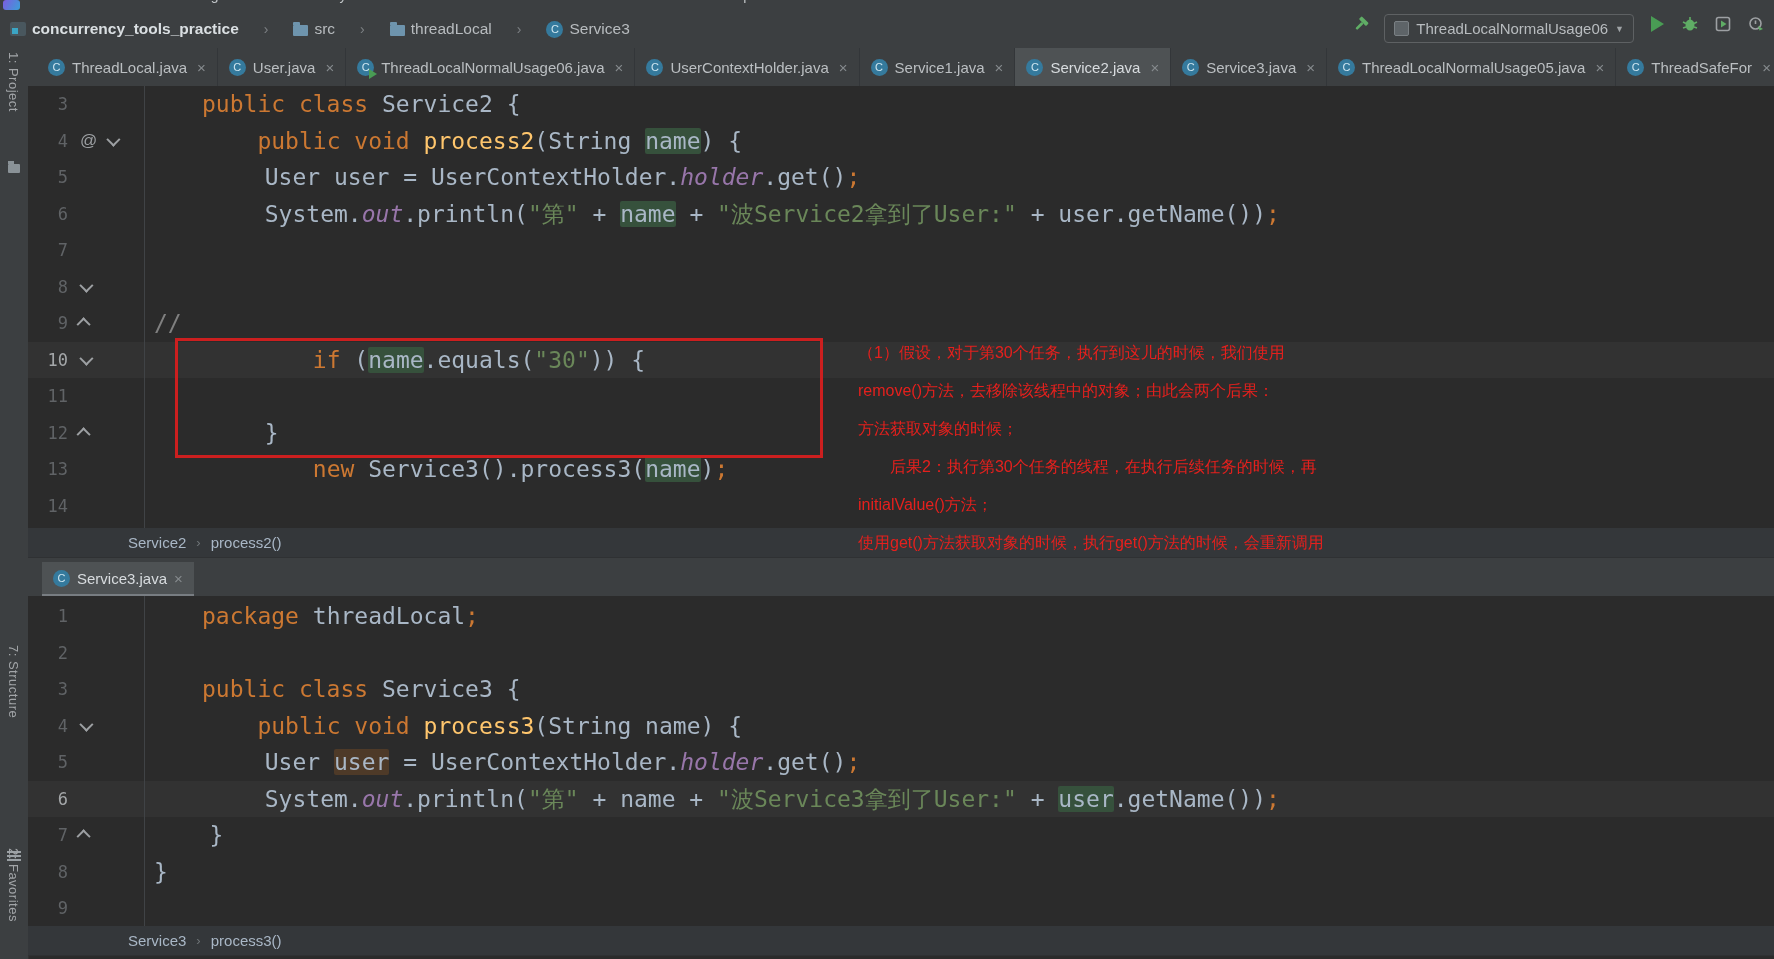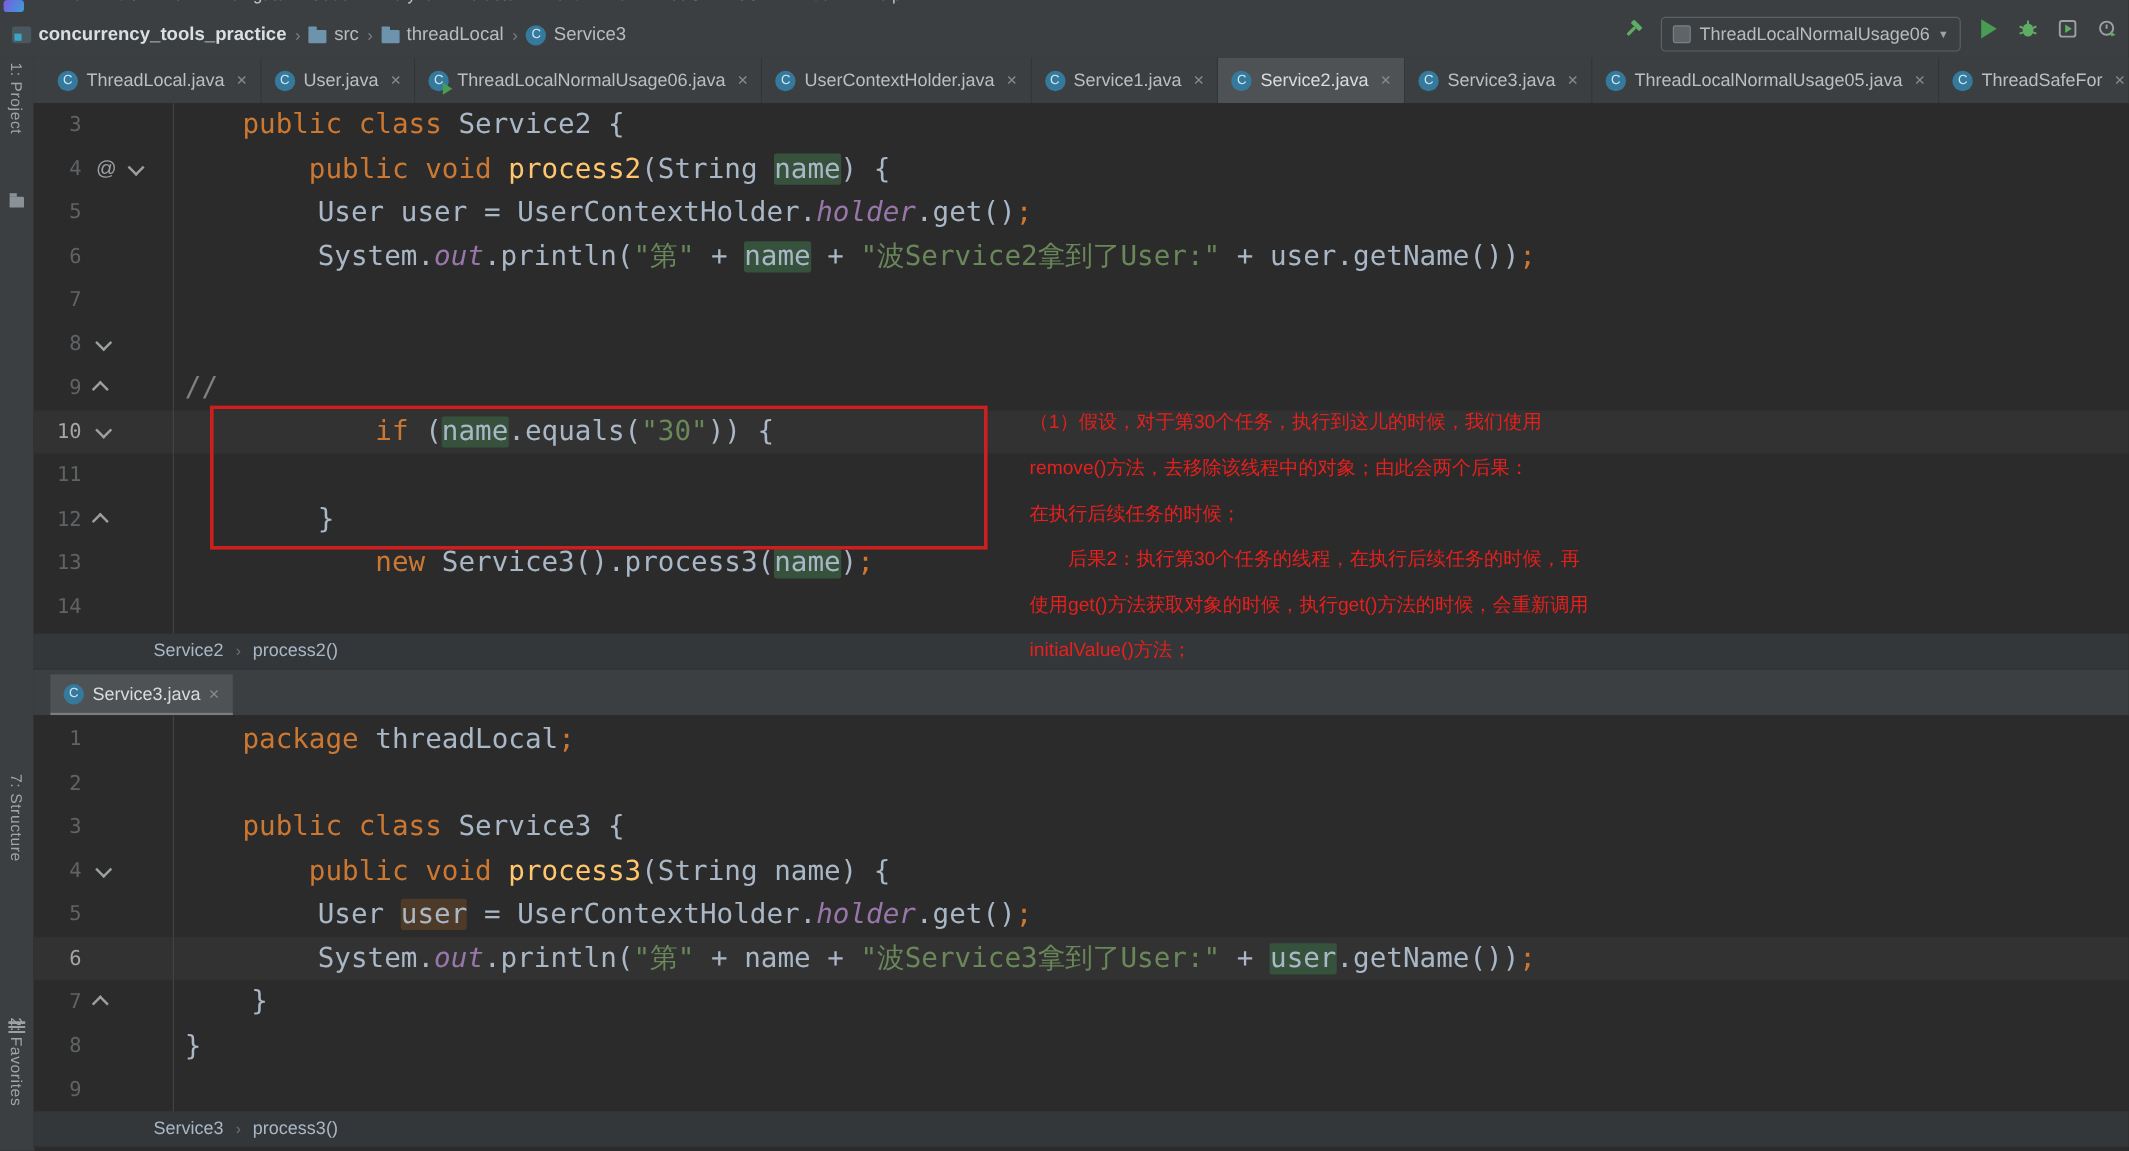--- a/index.html
+++ b/index.html
@@ -5,21 +5,21 @@
   html,body{margin:0;padding:0;}
   body{position:relative;width:1774px;height:959px;overflow:hidden;background:#2b2b2b;
        font-family:"Liberation Sans", sans-serif; -webkit-font-smoothing:antialiased;}
   
   #menu-strip{position:absolute;left:0;top:0;width:1774px;height:10px;background:#3c3f41;overflow:hidden;border-bottom:1px solid #313335;}
   #menu-items{display:flex;gap:20px;padding-left:46px;margin-top:-13px;font-size:14px;color:#bfc3c6;}
   #logo-sliver{position:absolute;left:3px;top:0;width:17px;height:10px;border-radius:3px;
                background:linear-gradient(120deg,#7c5ce0,#3a9fd8);}
   
   #navbar{position:absolute;left:0;top:10px;width:1774px;height:38px;background:#3c3f41;display:flex;align-items:center;border-bottom:1px solid #323232;}
-  #nav-bc{display:flex;align-items:center;gap:6px;padding-left:10px;font-size:15.5px;color:#b8bcbf;}
+  #nav-bc{display:flex;align-items:center;gap:24px;padding-left:10px;font-size:15.5px;color:#b8bcbf;}
   .bc-sep{color:#7d8184;font-size:14px;padding:0 1px;}
   .bc-item{display:flex;align-items:center;gap:6px;cursor:default;}
   .bc-bold{font-weight:bold;color:#dadfe2;}
   .ic-project{width:16px;height:14px;background:#49575e;border-radius:2px;position:relative;}
   .ic-project:after{content:"";position:absolute;left:2px;bottom:2px;width:6px;height:6px;background:#3ba5c4;}
   .ic-folder{width:15px;height:11px;background:#6e94ad;border-radius:1px;position:relative;margin-top:3px;}
   .ic-folder:before{content:"";position:absolute;left:0;top:-3px;width:7px;height:3px;background:#6e94ad;border-radius:1px 1px 0 0;}
   .ic-class{width:17px;height:17px;border-radius:50%;background:var(--classicon);color:#cfe6f0;
             font-size:11px;display:flex;align-items:center;justify-content:center;position:relative;flex:0 0 auto;}
   #run-cluster{position:absolute;right:8px;top:4px;height:30px;display:flex;align-items:flex-start;gap:13px;}
@@ -364,13 +364,13 @@
     </div>
   </div>
 
 <div id="crumb2" class="crumbbar">
     <span>Service3</span>
     <span class="crumb-sep">›</span>
     <span>process3()</span>
   </div>
 
 <div id="red-box"></div>
-<div id="red-note"><div>（1）假设，对于第30个任务，执行到这儿的时候，我们使用</div><div>remove()方法，去移除该线程中的对象；由此会两个后果：</div><div>在执行后续任务的时候；</div><div>　　后果2：执行第30个任务的线程，在执行后续任务的时候，再</div><div>使用get()方法获取对象的时候，执行get()方法的时候，会重新调用</div><div>initialValue()方法；</div></div>
+<div id="red-note"><div>（1）假设，对于第30个任务，执行到这儿的时候，我们使用</div><div>remove()方法，去移除该线程中的对象；由此会两个后果：</div><div>方法获取对象的时候；</div><div>　　后果2：执行第30个任务的线程，在执行后续任务的时候，再</div><div>initialValue()方法；</div><div>使用get()方法获取对象的时候，执行get()方法的时候，会重新调用</div></div>
 
 </body></html>

